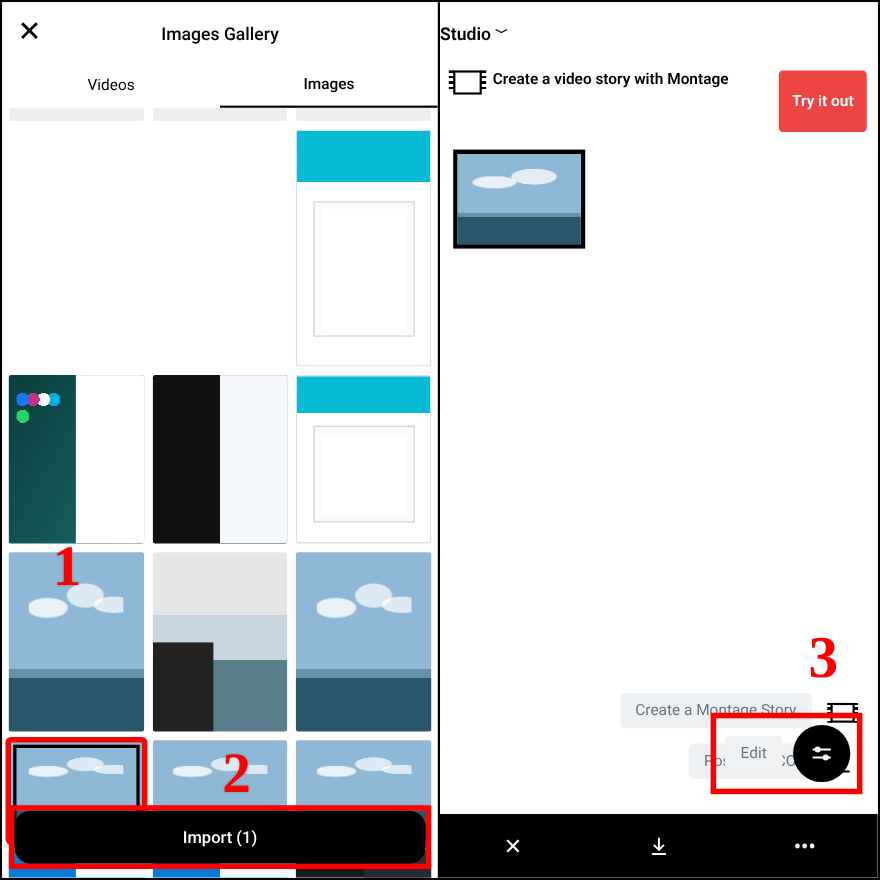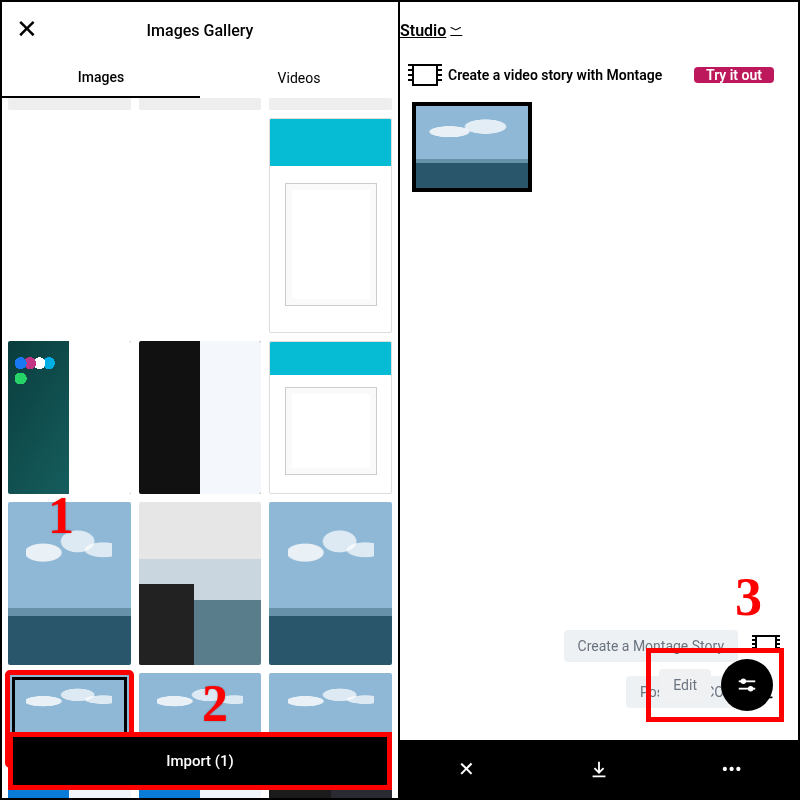--- a/index.html
+++ b/index.html
@@ -111,58 +111,58 @@
     content:""; position:absolute; inset:4px; border:3px solid #000;
   }
 
   .import-bar-wrap{
     position:absolute; left:6px; right:6px; bottom:8px;
     border:5px solid #ff0000;
   }
   .import-bar {
     background:#000; color:#fff; height:48px;
     display:flex; align-items:center; justify-content:center;
-    font-size:15px; font-weight:500; cursor:pointer;
+    font-size:15px; font-weight:500; cursor:pointer;border-radius:15px;
   }
 
   .red-num {
     position:absolute; color:#ff0000; font-weight:900; font-size:52px;
     font-family: Georgia, "Times New Roman", serif;
     text-shadow: 0 0 2px rgba(0,0,0,.3);
     pointer-events:none;
   }
   .num1 { left:46px; top:484px; }
   .num2 { left:200px; top:672px; }
 
   
   .st-header {
     height:56px; display:flex; align-items:center; justify-content:flex-start;
-    font-size:16px; font-weight:600;text-decoration:underline;
+    font-size:16px; font-weight:600;
   }
   .st-header .chev { margin-left:4px; font-size:12px; }
 
   .banner {
-    margin:0 24px 10px 12px; display:flex; align-items:center; gap:10px;
+    margin:0 10px 10px 12px; display:flex; align-items:flex-start; gap:10px;
     padding:6px 0;
   }
   .film-icon {
     width:26px; height:22px; border:2px solid #000; position:relative;
   }
   .film-icon::before, .film-icon::after{
     content:""; position:absolute; top:-2px; bottom:-2px; width:5px;
     background:
       linear-gradient(#000 0 2px, transparent 2px 5px, #000 5px 7px, transparent 7px 10px,#000 10px 12px, transparent 12px 15px,#000 15px 17px,transparent 17px 22px);
   }
   .film-icon::before{ left:-6px; }
   .film-icon::after{ right:-6px; }
   .banner-text { flex:1; }
   .banner-title { font-size:14px; font-weight:600; }
   .banner-sub { font-size:12px; color:#2043ff; font-weight:500; cursor:pointer;}
   .try-btn {
-    background:#be185d; color:#fff; padding:0 12px; border-radius:4px;
+    background:#ef4444; color:#fff; padding:20px 12px; border-radius:4px;
     font-size:14px; font-weight:600; cursor:pointer;
   }
 
   .studio-thumb-row { padding:0 12px; }
   .studio-thumb {
     width:120px; aspect-ratio:4/3; border:4px solid #000; cursor:pointer;
   }
   .studio-thumb-inner{
     width:100%; height:100%;
     background: linear-gradient(#8fb8d6 0 65%, #6691a8 65% 70%, #2a566b 70% 100%);
@@ -172,21 +172,21 @@
     content:""; position:absolute; left:10%; right:10%; top:8%; height:42%;
     background:
       radial-gradient(ellipse at 25% 55%, rgba(255,255,255,.8) 0 20%, transparent 22%),
       radial-gradient(ellipse at 65% 40%, rgba(255,255,255,.75) 0 24%, transparent 26%);
   }
 
   .float-menu {
     position:absolute; right:18px; bottom:90px;
     display:flex; flex-direction:column; gap:14px; align-items:flex-end;
   }
-  .float-row { display:flex; align-items:flex-start; gap:14px; }
+  .float-row { display:flex; align-items:flex-end; gap:14px; }
   .chip {
     background:#eef1f3; color:#6a7480; padding:8px 14px; border-radius:4px;
     font-size:14px;
   }
   .chip.edit { background:#f0f1f2; }
   .ico-btn {
     width:28px; height:28px; display:flex; align-items:center; justify-content:center;
   }
   .fab {
     width:52px; height:52px; border-radius:50%; background:#000;
@@ -225,22 +225,22 @@
 <body>
 
 <div class="wrap">
 
   <div class="pane pane-left">
     <div class="pg-header">
       <div class="pg-close">✕</div>
       <div class="pg-title">Images Gallery</div>
     </div>
     <div class="pg-tabs">
+      <div class="pg-tab">Videos</div>
       <div class="pg-tab active">Images</div>
-      <div class="pg-tab">Videos</div>
     </div>
 
     <div class="grid-area">
       <div class="grid">
         <div class="thumb row0thumb"></div>
         <div class="thumb row0thumb"></div>
         <div class="thumb row0thumb"></div>
 
         <div class="thumb t-blank" style="aspect-ratio:4/7"></div>
         <div class="thumb t-blank" style="aspect-ratio:4/7"></div>

